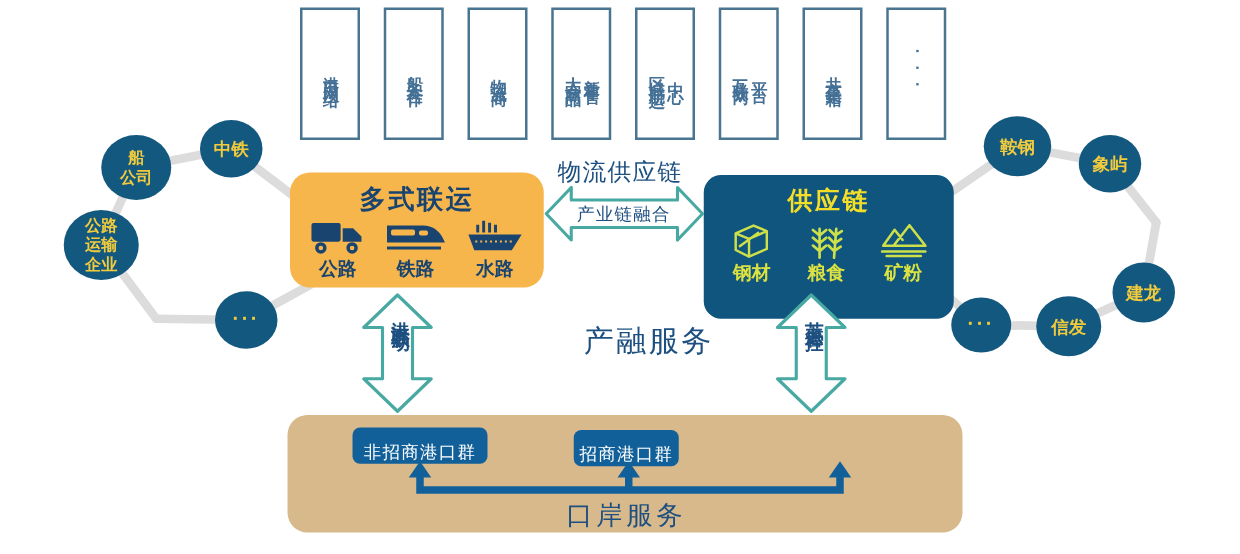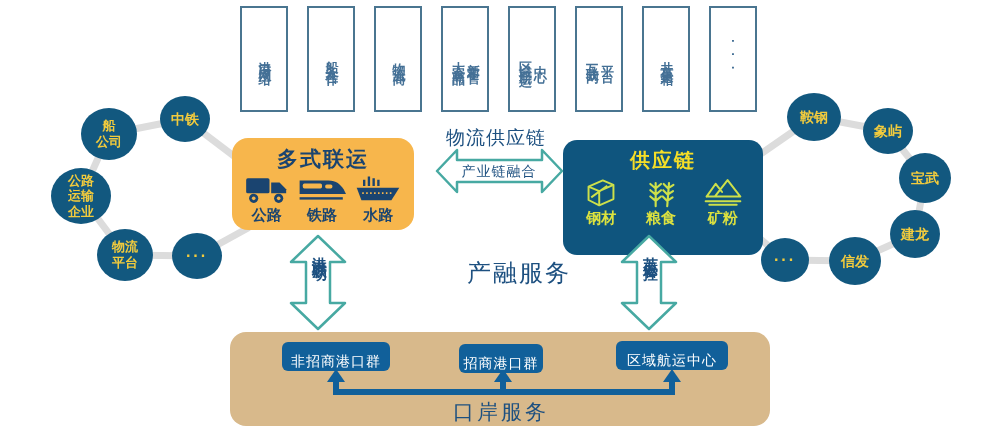--- a/index.html
+++ b/index.html
@@ -28,21 +28,21 @@
   .circle{
     position:absolute;border-radius:50%;background:#12587f;color:#f2cb3d;
     display:flex;align-items:center;justify-content:center;text-align:center;
     font-weight:bold;font-size:13px;line-height:1.2;white-space:pre-line;z-index:2;
   }
   .circle.dots{font-size:16px;letter-spacing:2px;}
 
   
   .panel{position:absolute;z-index:2;box-sizing:border-box;}
   .orange{
-    left:232px;top:138px;width:182px;height:92px;background:#f7b64c;border-radius:16px;
+    left:232px;top:138px;width:203px;height:92px;background:#f7b64c;border-radius:16px;
     display:flex;flex-direction:column;align-items:center;padding-top:7px;
   }
   .orange .title{color:#1a4470;font-size:21px;font-weight:bold;letter-spacing:2px;}
   .mode-row{display:flex;justify-content:space-around;width:100%;padding:0 8px;box-sizing:border-box;margin-top:2px;}
   .mode{display:flex;flex-direction:column;align-items:center;color:#1a4470;}
   .mode .mlabel{font-size:15px;font-weight:bold;margin-top:1px;}
 
   
   .blue{
     left:563px;top:140px;width:200px;height:115px;background:#0f557e;border-radius:14px;
@@ -137,32 +137,27 @@
 
   <div class="circle" style="left:81px;top:108px;width:56px;height:52px">
     <span>船
 公司</span></div>
   <div class="circle" style="left:160px;top:96px;width:50px;height:46px;font-size:14px">
     <span>中铁</span></div>
   <div class="circle" style="left:51px;top:168px;width:60px;height:56px">
     <span>公路
 运输
 企业</span></div>
-  <div class="circle" style="left:97px;top:229px;width:56px;height:52px">
-    <span>物流
-平台</span></div>
   <div class="circle dots" style="left:172px;top:233px;width:50px;height:46px">
     <span>···</span></div>
 
   <div class="circle" style="left:787px;top:93px;width:54px;height:48px;font-size:14px">
     <span>鞍钢</span></div>
   <div class="circle" style="left:863px;top:108px;width:50px;height:46px;font-size:14px">
     <span>象屿</span></div>
-  <div class="circle" style="left:899px;top:153px;width:52px;height:50px;font-size:14px">
-    <span>宝武</span></div>
   <div class="circle" style="left:829px;top:237px;width:52px;height:48px;font-size:14px">
     <span>信发</span></div>
   <div class="circle" style="left:890px;top:210px;width:50px;height:48px;font-size:14px">
     <span>建龙</span></div>
   <div class="circle dots" style="left:761px;top:238px;width:48px;height:44px">
     <span>···</span></div>
 
   <div class="panel orange">
     <div class="title">多式联运</div>
     <div class="mode-row">
@@ -235,23 +230,20 @@
       </div>
     </div>
   </div>
 
   <div class="panel tan"></div>
   <div class="pill" style="left:282px;top:342px;width:108px;height:29px">
     <span>非招商港口群</span>
     </div>
   <div class="pill" style="left:459px;top:344px;width:84px;height:29px">
     <span>招商港口群</span>
-    </div>
-  <div class="pill" style="left:616px;top:341px;width:112px;height:29px">
-    <span>区域航运中心</span>
     </div>
   <div class="tan-title">口岸服务</div>
 
   <svg id="lines-over" class="layer">
     <g fill="#ffffff" stroke="#47a9a2" stroke-width="2.5" stroke-linejoin="round">
       <path d="M437 171 L457 150 L457 160 L542 160 L542 150 L562 171 L542 192 L542 182 L457 182 L457 192 Z"></path>
       <path d="M318 236 L345 262 L330 262 L330 303 L345 303 L318 329 L291 303 L306 303 L306 262 L291 262 Z"></path>
       <path d="M649 236 L676 262 L661 262 L661 303 L676 303 L649 329 L622 303 L637 303 L637 262 L622 262 Z"></path>
     </g>
     <g>

